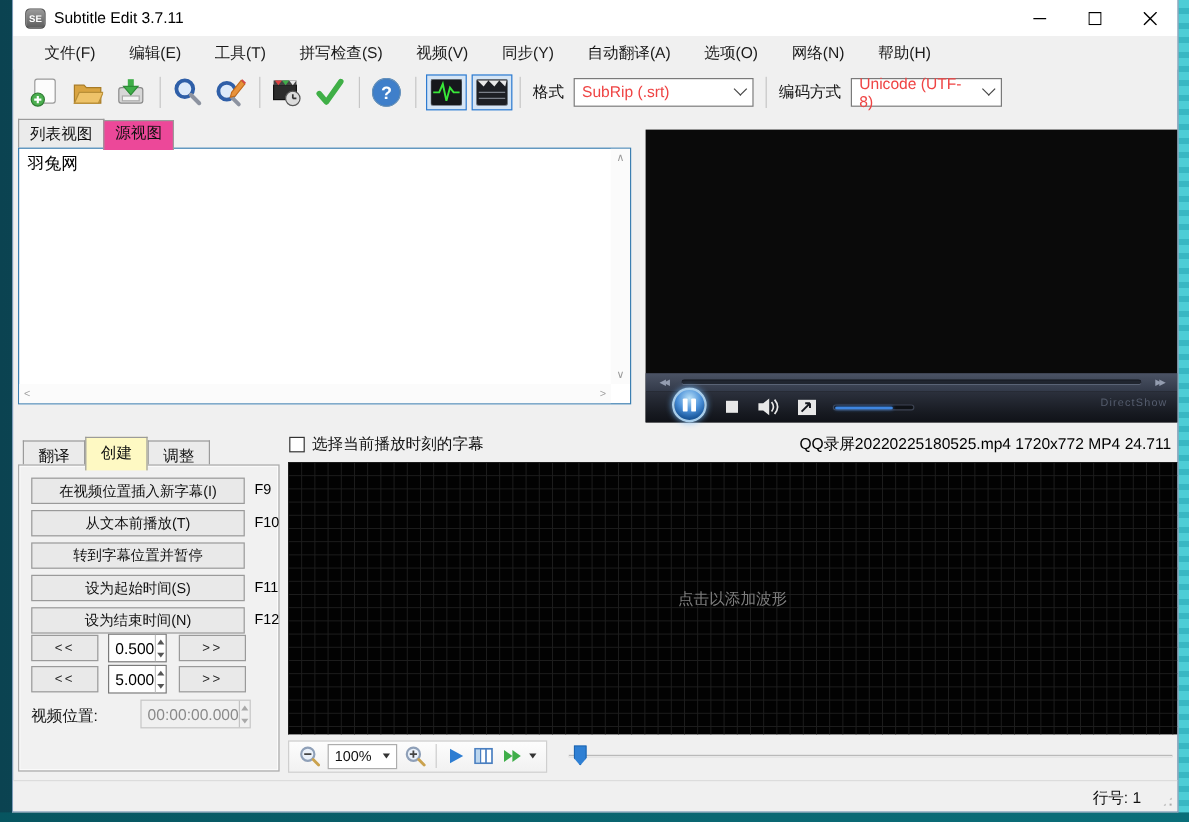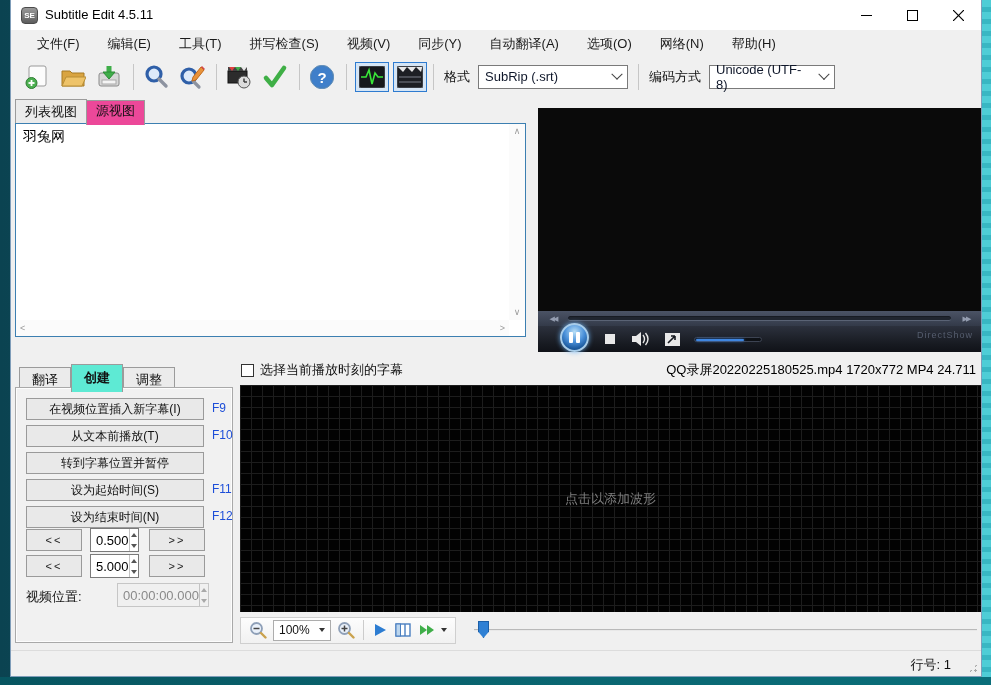--- a/index.html
+++ b/index.html
@@ -29,21 +29,21 @@
   .menu-item { font-size:13px; color:#1a1a1a; padding:5px 14px; }
 
   
   .toolbar { position:absolute; left:0; top:58px; width:100%; height:37px; display:flex; align-items:center; padding-left:12px; }
   .tb-icon { width:28px; height:28px; margin-right:8px; display:flex; align-items:center; justify-content:center; }
   .tb-sep { width:1px; height:26px; background:#c6c6c6; margin:0 8px 0 2px; }
   .tb-toggle { width:34px; height:30px; border:1px solid #2e7bd0; background:#d5e5f5; margin-right:4px;
          display:flex; align-items:center; justify-content:center; }
   .tb-label { font-size:13px; color:#111; margin:0 8px 0 2px; }
   .combo { height:24px; background:#fff; border:1px solid #7a7a7a; display:flex; align-items:center;
-         font-size:13px; color:#0f172a; padding:0 6px; justify-content:space-between; }
+         font-size:13px; color:#ef4444; padding:0 6px; justify-content:space-between; }
   .combo .chev { width:8px; height:8px; border-right:1.5px solid #444; border-bottom:1.5px solid #444;
          transform: rotate(45deg) translate(-2px,-2px); margin-left:10px; }
   .combo-format { width:150px; } .combo-encoding { width:126px; }
 
   
   .view-tabs { position:absolute; left:4px; top:99px; display:flex; align-items:flex-end; }
   .vtab { font-size:13px; color:#111; padding:3px 9px 4px; border:1px solid #9b9b9b; background:#ebebeb; border-bottom:none; }
   .vtab.active { background:#ec4899; padding-top:1px; padding-bottom:5px; margin-left:-1px; position:relative; z-index:2; }
   .editor { position:absolute; left:4px; top:123px; width:511px; height:214px; background:#fff;
          border:1.5px solid #3c7fb1; }
@@ -78,27 +78,27 @@
   .engine-label { position:absolute; right:8px; top:19px; color:#555d6e; font-size:9px; letter-spacing:1px; }
 
   
   .chk-row { position:absolute; left:230px; top:361px; display:flex; align-items:center; }
   .chk-box { width:13px; height:13px; border:1px solid #333; background:#fff; margin-right:6px; }
   .chk-label { font-size:13px; color:#111;text-align:center; }
   .video-info { position:absolute; right:5px; top:361px; font-size:13px; color:#000; }
 
   .btab-row { position:absolute; left:8px; top:364px; display:flex; align-items:flex-end; }
   .btab { font-size:13px; color:#111; padding:3px 12px; border:1px solid #9b9b9b; background:#ebebeb; border-bottom:none; }
-  .btab.active { background:#5eead4; font-weight:bold; padding-top:4px; padding-bottom:5px; z-index:2; }
+  .btab.active { background:#fef9c3; font-weight:normal; padding-top:4px; padding-bottom:5px; z-index:2; }
 
   .groupbox { position:absolute; left:4px; top:387px; width:218px; height:256px;
          background:#f1f1f1; border:1px solid #a9a9a9; box-shadow: inset 0 0 0 1px #fdfdfd; }
   .gb-btn { position:absolute; left:10px; width:178px; height:22px; background:#e9e9e9;
          border:1px solid #9a9a9a; font-size:12px; color:#111; display:flex; align-items:center; justify-content:center; }
-  .fkey { position:absolute; left:196px; font-size:12px; color:#1d4ed8; }
+  .fkey { position:absolute; left:196px; font-size:12px; color:#000000; }
   .nudge-btn { position:absolute; width:56px; height:22px; background:#e9e9e9; border:1px solid #9a9a9a;
          font-size:11px; color:#222; letter-spacing:2px; display:flex; align-items:center; justify-content:center; }
   .spinner { position:absolute; height:24px; background:#fff; border:1px solid #7a7a7a; display:flex; }
   .spin-val { flex:1; font-size:13px; color:#000; display:flex; align-items:center; padding-left:5px; }
   .spin-arrows { width:16px; border-left:1px solid #c3c3c3; display:flex; flex-direction:column; }
   .spin-arrows > div { flex:1; display:flex; align-items:center; justify-content:center; }
   .tri-up { width:0; height:0; border-left:3.5px solid transparent; border-right:3.5px solid transparent; border-bottom:4px solid #555; }
   .tri-dn { width:0; height:0; border-left:3.5px solid transparent; border-right:3.5px solid transparent; border-top:4px solid #555; }
   .vpos-label { position:absolute; left:10px; top:200px; font-size:13px; color:#111; }
   .spinner.disabled { background:#f0f0f0; border-color:#c6c6c6; }
@@ -134,21 +134,21 @@
 </head>
 <body>
 
 <div class="desktop-right"></div>
 <div class="desktop-bottom"></div>
 
 <div class="window">
 
   <div class="titlebar">
     <div class="app-icon">SE</div>
-    <span class="title-text">Subtitle Edit 4.5.11</span>
+    <span class="title-text">Subtitle Edit 3.7.11</span>
     <div class="win-controls">
       <div class="win-btn">
         <svg width="11" height="11">
             <line x1="0" y1="5.5" x2="11" y2="5.5" stroke="#000" stroke-width="1"></line>
           </svg>
       </div>
       <div class="win-btn">
         <svg width="11" height="11">
             <rect x="0.5" y="0.5" width="10" height="10" fill="none" stroke="#000" stroke-width="1"></rect>
           </svg>

